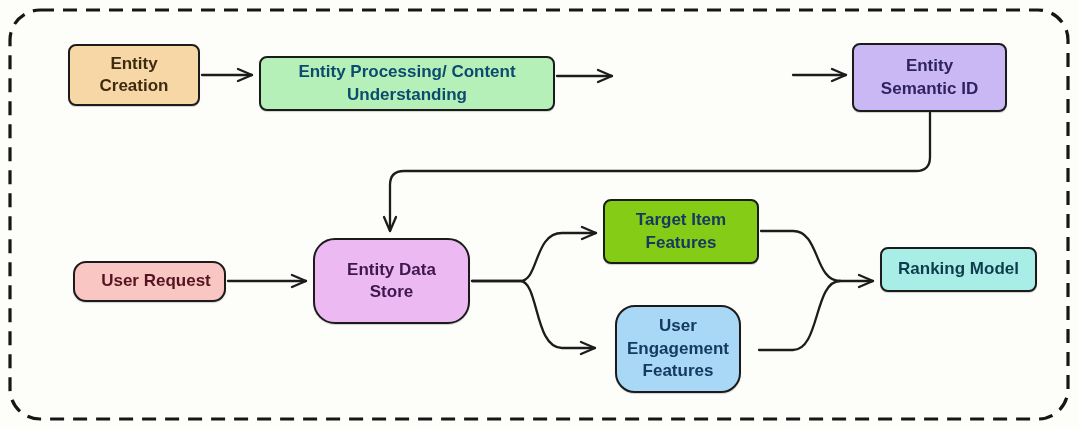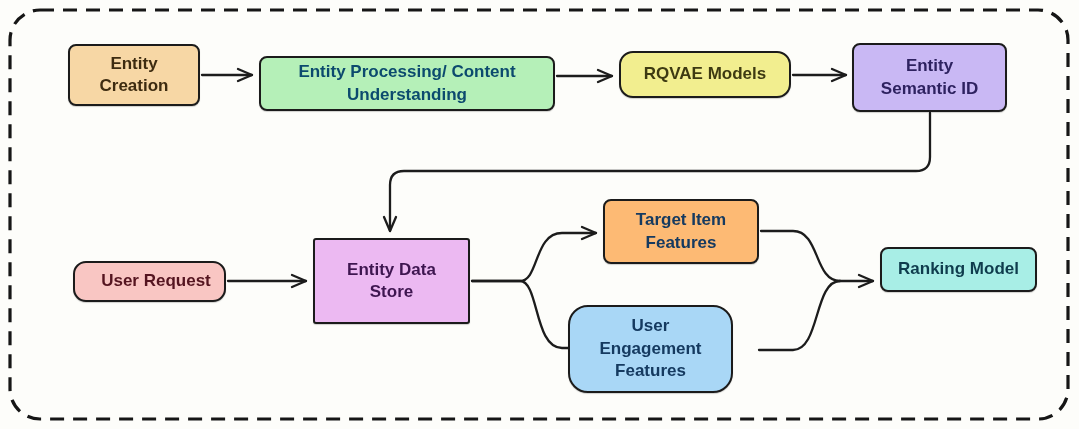--- a/index.html
+++ b/index.html
@@ -33,23 +33,23 @@
     font-weight: 600;
     line-height: 1.32;
     white-space: pre-line;
     box-shadow: 0 1px 1px rgba(0,0,0,0.18);
   }
   .n-creation   { left: 68px;  top: 44px;  width: 132px; height: 62px; background: #f7d7a5; color: #3d2b10; }
   .n-processing { left: 259px; top: 44px;  width: 296px; height: 55px; background: #b5f0b8; color: #0c4a6e; margin-top: 12px; }
   .n-rqvae      { left: 619px; top: 51px;  width: 172px; height: 47px; background: #f2ee8f; color: #3e3a12; border-radius: 14px; }
   .n-semantic   { left: 852px; top: 43px;  width: 155px; height: 69px; background: #c9b8f4; color: #2e2260; }
   .n-request    { left: 73px;  top: 261px; width: 153px; height: 41px; background: #f9c6c3; color: #551520; border-radius: 13px; padding-left: 13px; }
-  .n-datastore  { left: 313px; top: 238px; width: 157px; height: 86px; background: #ecb9f2; color: #3e1650; border-radius: 3px; }
-  .n-target     { left: 603px; top: 199px; width: 156px; height: 65px; background: #fdba74; color: #153a60; }
-  .n-engage     { left: 568px; top: 305px; width: 165px; height: 88px; background: #a9d7f6; color: #153a60; border-radius: 20px; }
+  .n-datastore  { left: 313px; top: 238px; width: 157px; height: 86px; background: #ecb9f2; color: #3e1650; border-radius: 22px; }
+  .n-target     { left: 603px; top: 199px; width: 156px; height: 65px; background: #84cc16; color: #153a60; }
+  .n-engage     { left: 615px; top: 305px; width: 126px; height: 88px; background: #a9d7f6; color: #153a60; border-radius: 20px; }
   .n-ranking    { left: 880px; top: 247px; width: 157px; height: 45px; background: #a8eee6; color: #0f3c4d; }
   .wire {
     fill: none;
     stroke: #1c1c1c;
     stroke-width: 2.3;
     stroke-linecap: round;
     stroke-linejoin: round;
   }
   .frame {
     fill: none;
@@ -91,21 +91,20 @@
 
     <path class="wire" d="M 759 350 L 793 350 C 820 350 814 281 840 281"></path>
 
     <path class="wire" marker-end="url(#ah)" d="M 840 281 L 873 281"></path>
   </svg>
 
   <div class="node n-creation">Entity
 Creation</div>
   <div class="node n-processing">Entity Processing/ Content
 Understanding</div>
-  <div class="node n-rqvae">RQVAE Models</div>
   <div class="node n-semantic">Entity
 Semantic ID</div>
   <div class="node n-request">User Request</div>
   <div class="node n-datastore">Entity Data
 Store</div>
   <div class="node n-target">Target Item
 Features</div>
   <div class="node n-engage">User
 Engagement
 Features</div>

